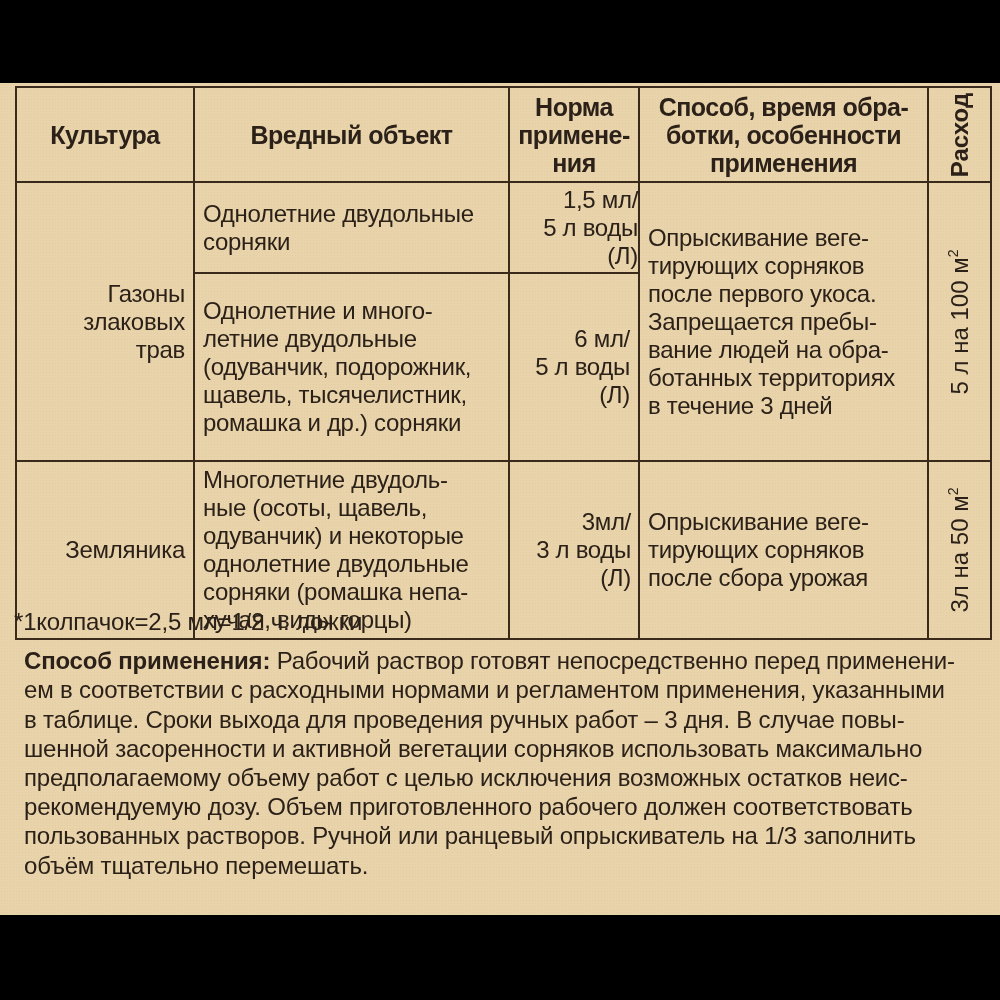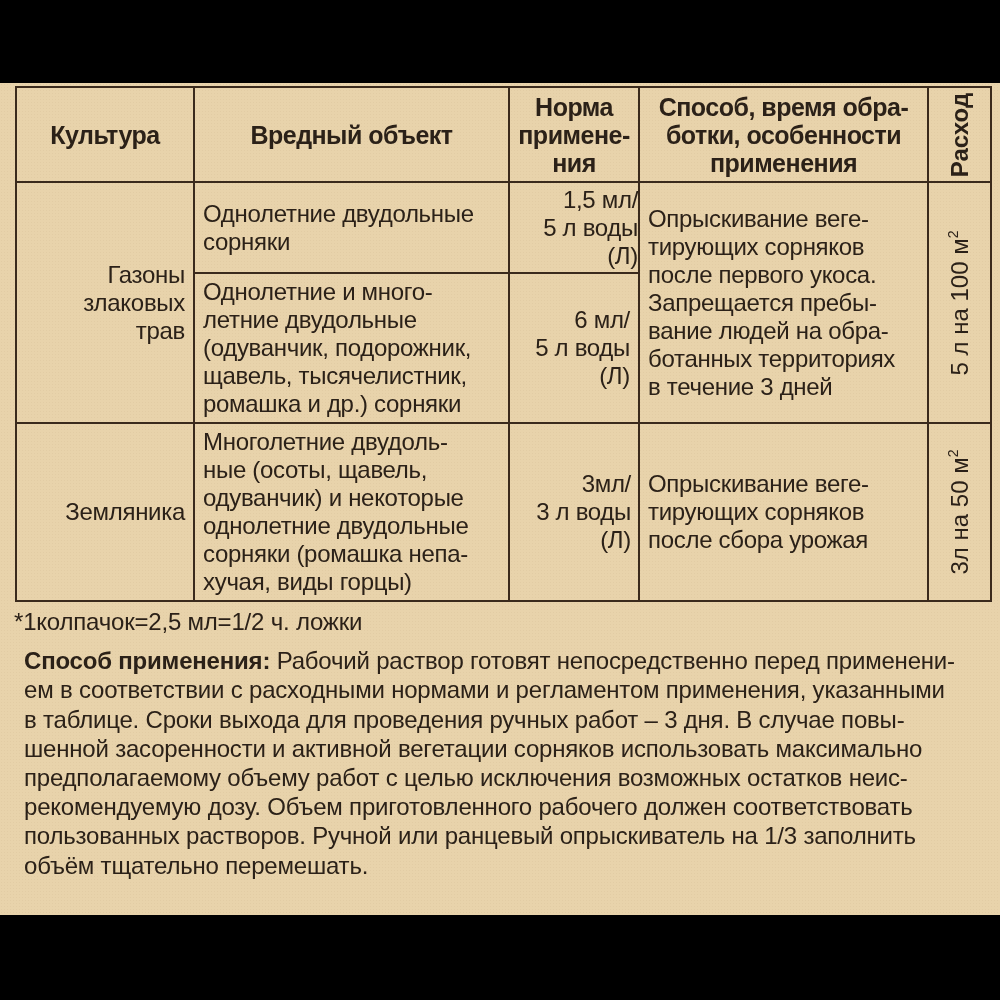--- a/index.html
+++ b/index.html
@@ -144,21 +144,21 @@
         <div>ботанных территориях</div>
         <div>в течение 3 дней</div>
       </td>
       <td rowspan="2" style="padding:0">
         <div class="rot-wrap">
           <div class="rot"><span>5 л на 100 м</span><sup>2</sup></div>
         </div>
       </td>
     </tr>
 
-    <tr style="height:150px">
+    <tr style="height:188px">
       <td class="cell-text left">
         <div>Однолетние и много-</div>
         <div>летние двудольные</div>
         <div>(одуванчик, подорожник,</div>
         <div>щавель, тысячелистник,</div>
         <div>ромашка и др.) сорняки</div>
       </td>
       <td class="cell-text center" style="padding:8px">
         <div>6 мл/</div>
         <div>5 л воды</div>

